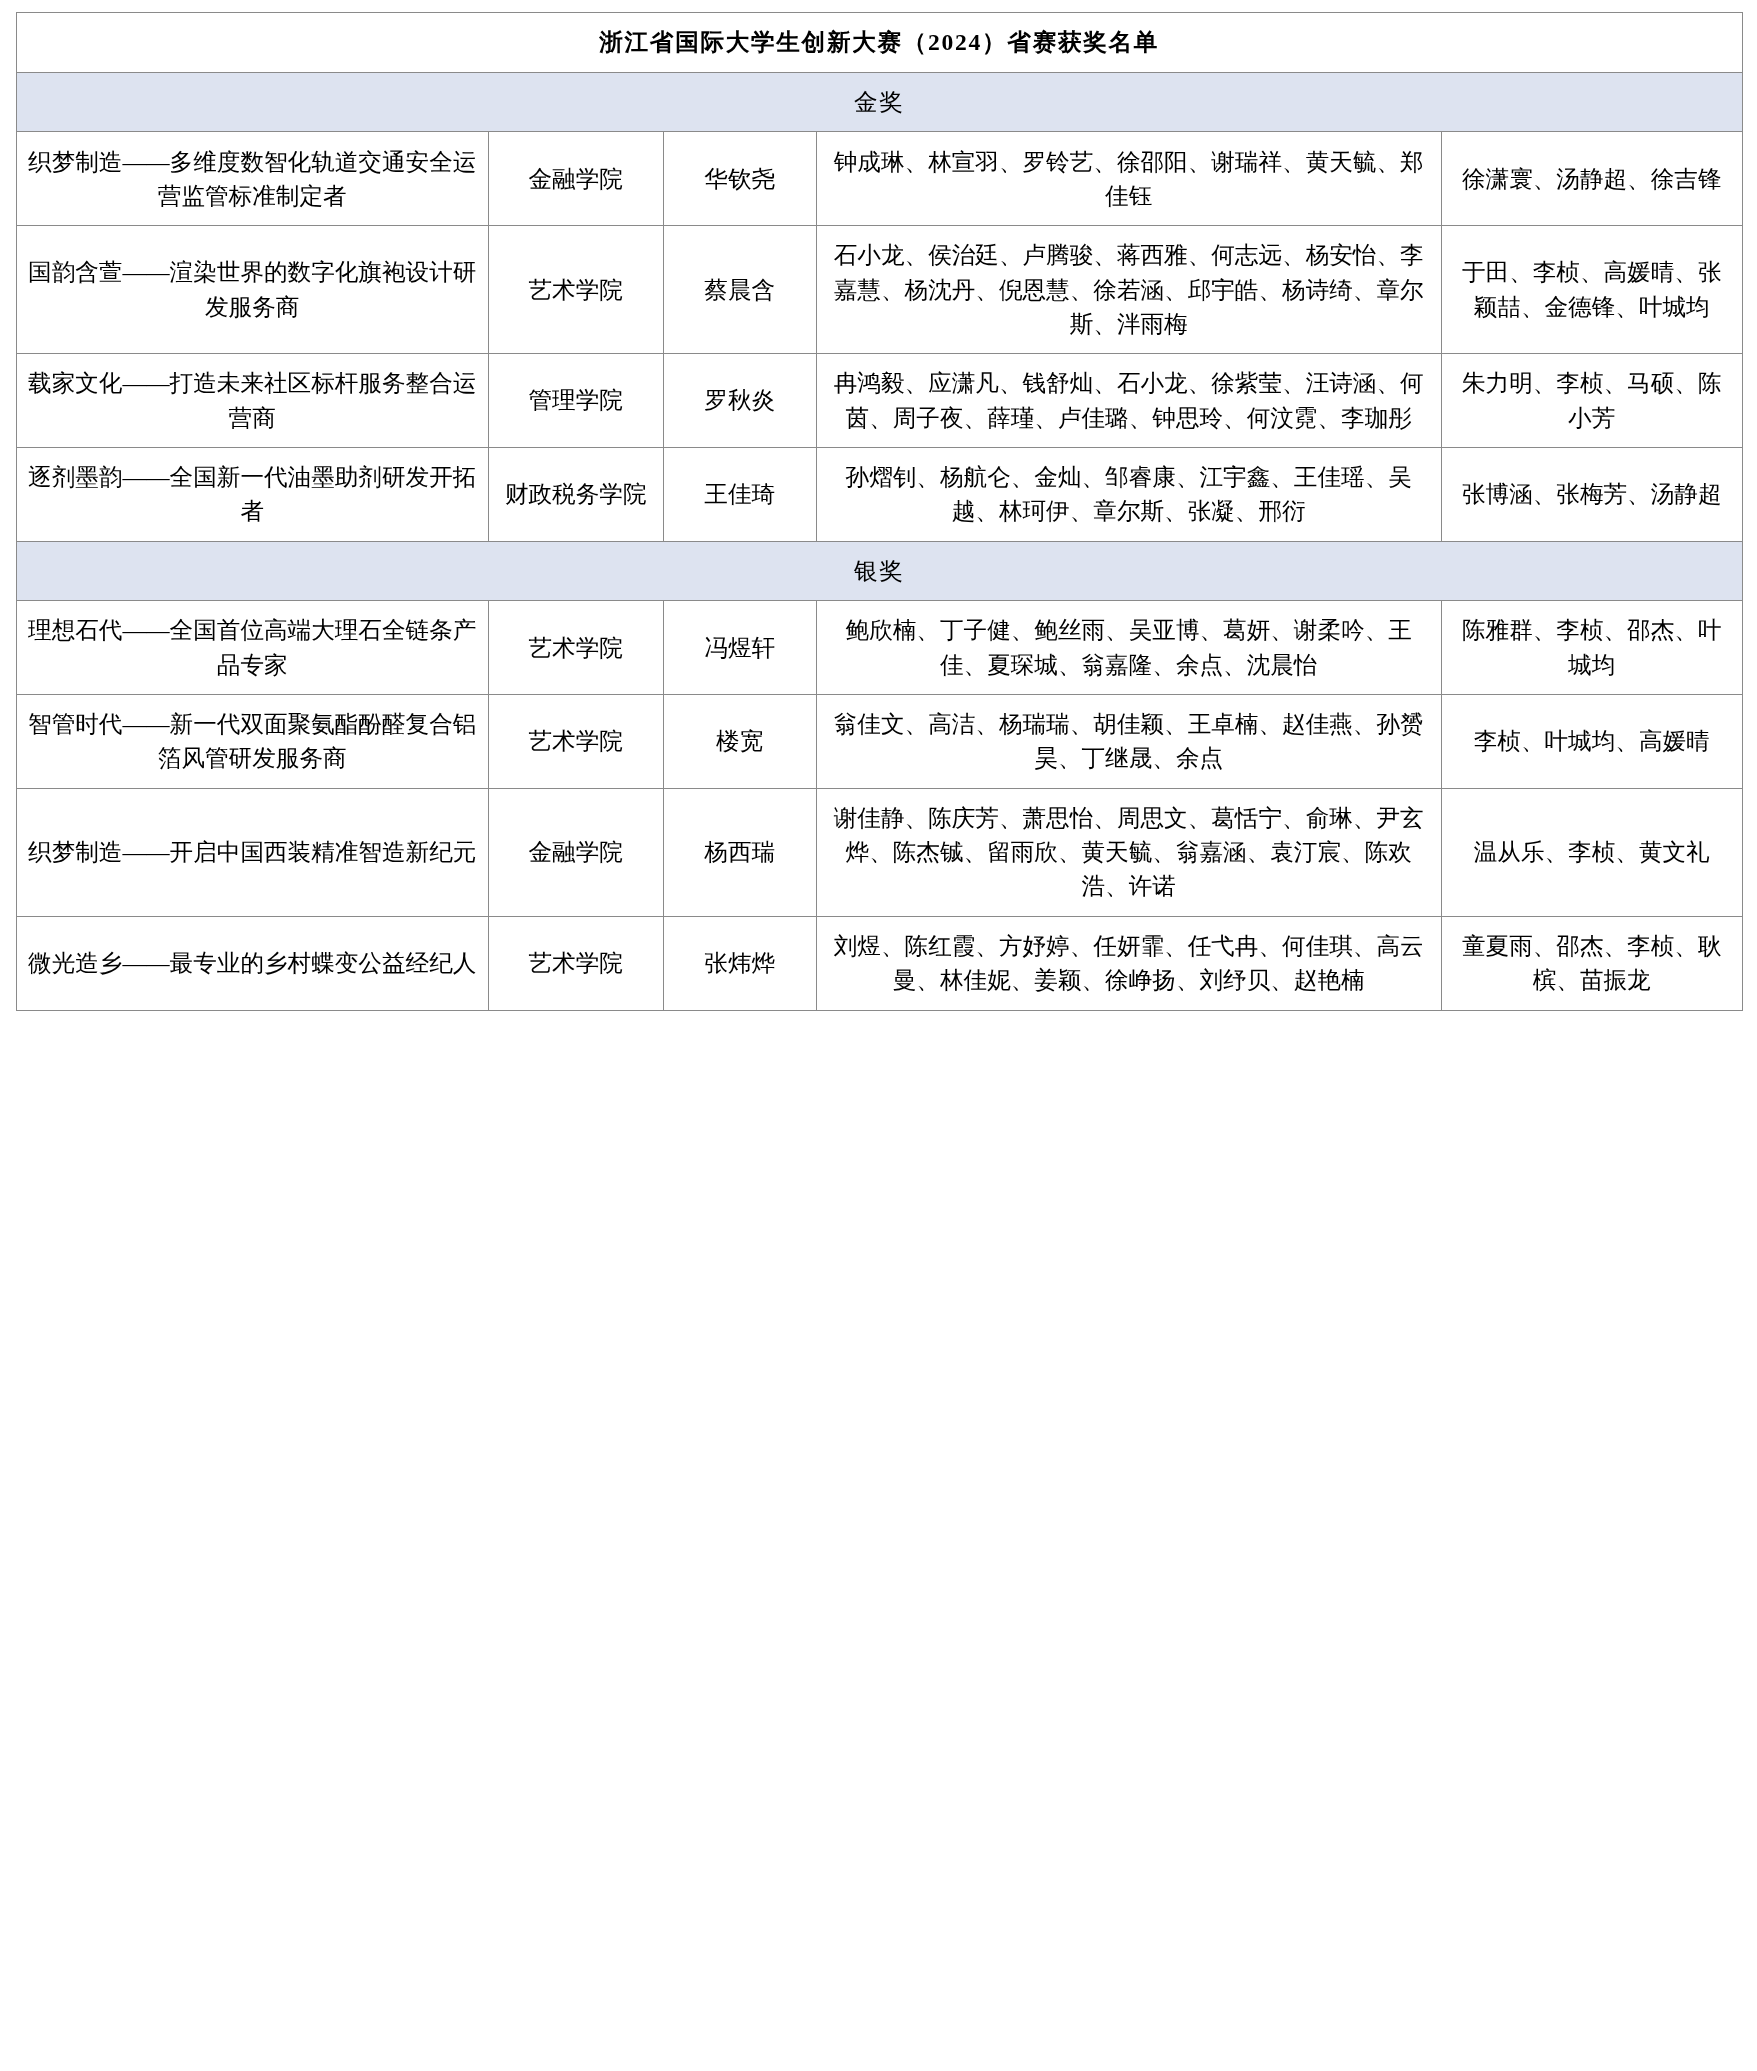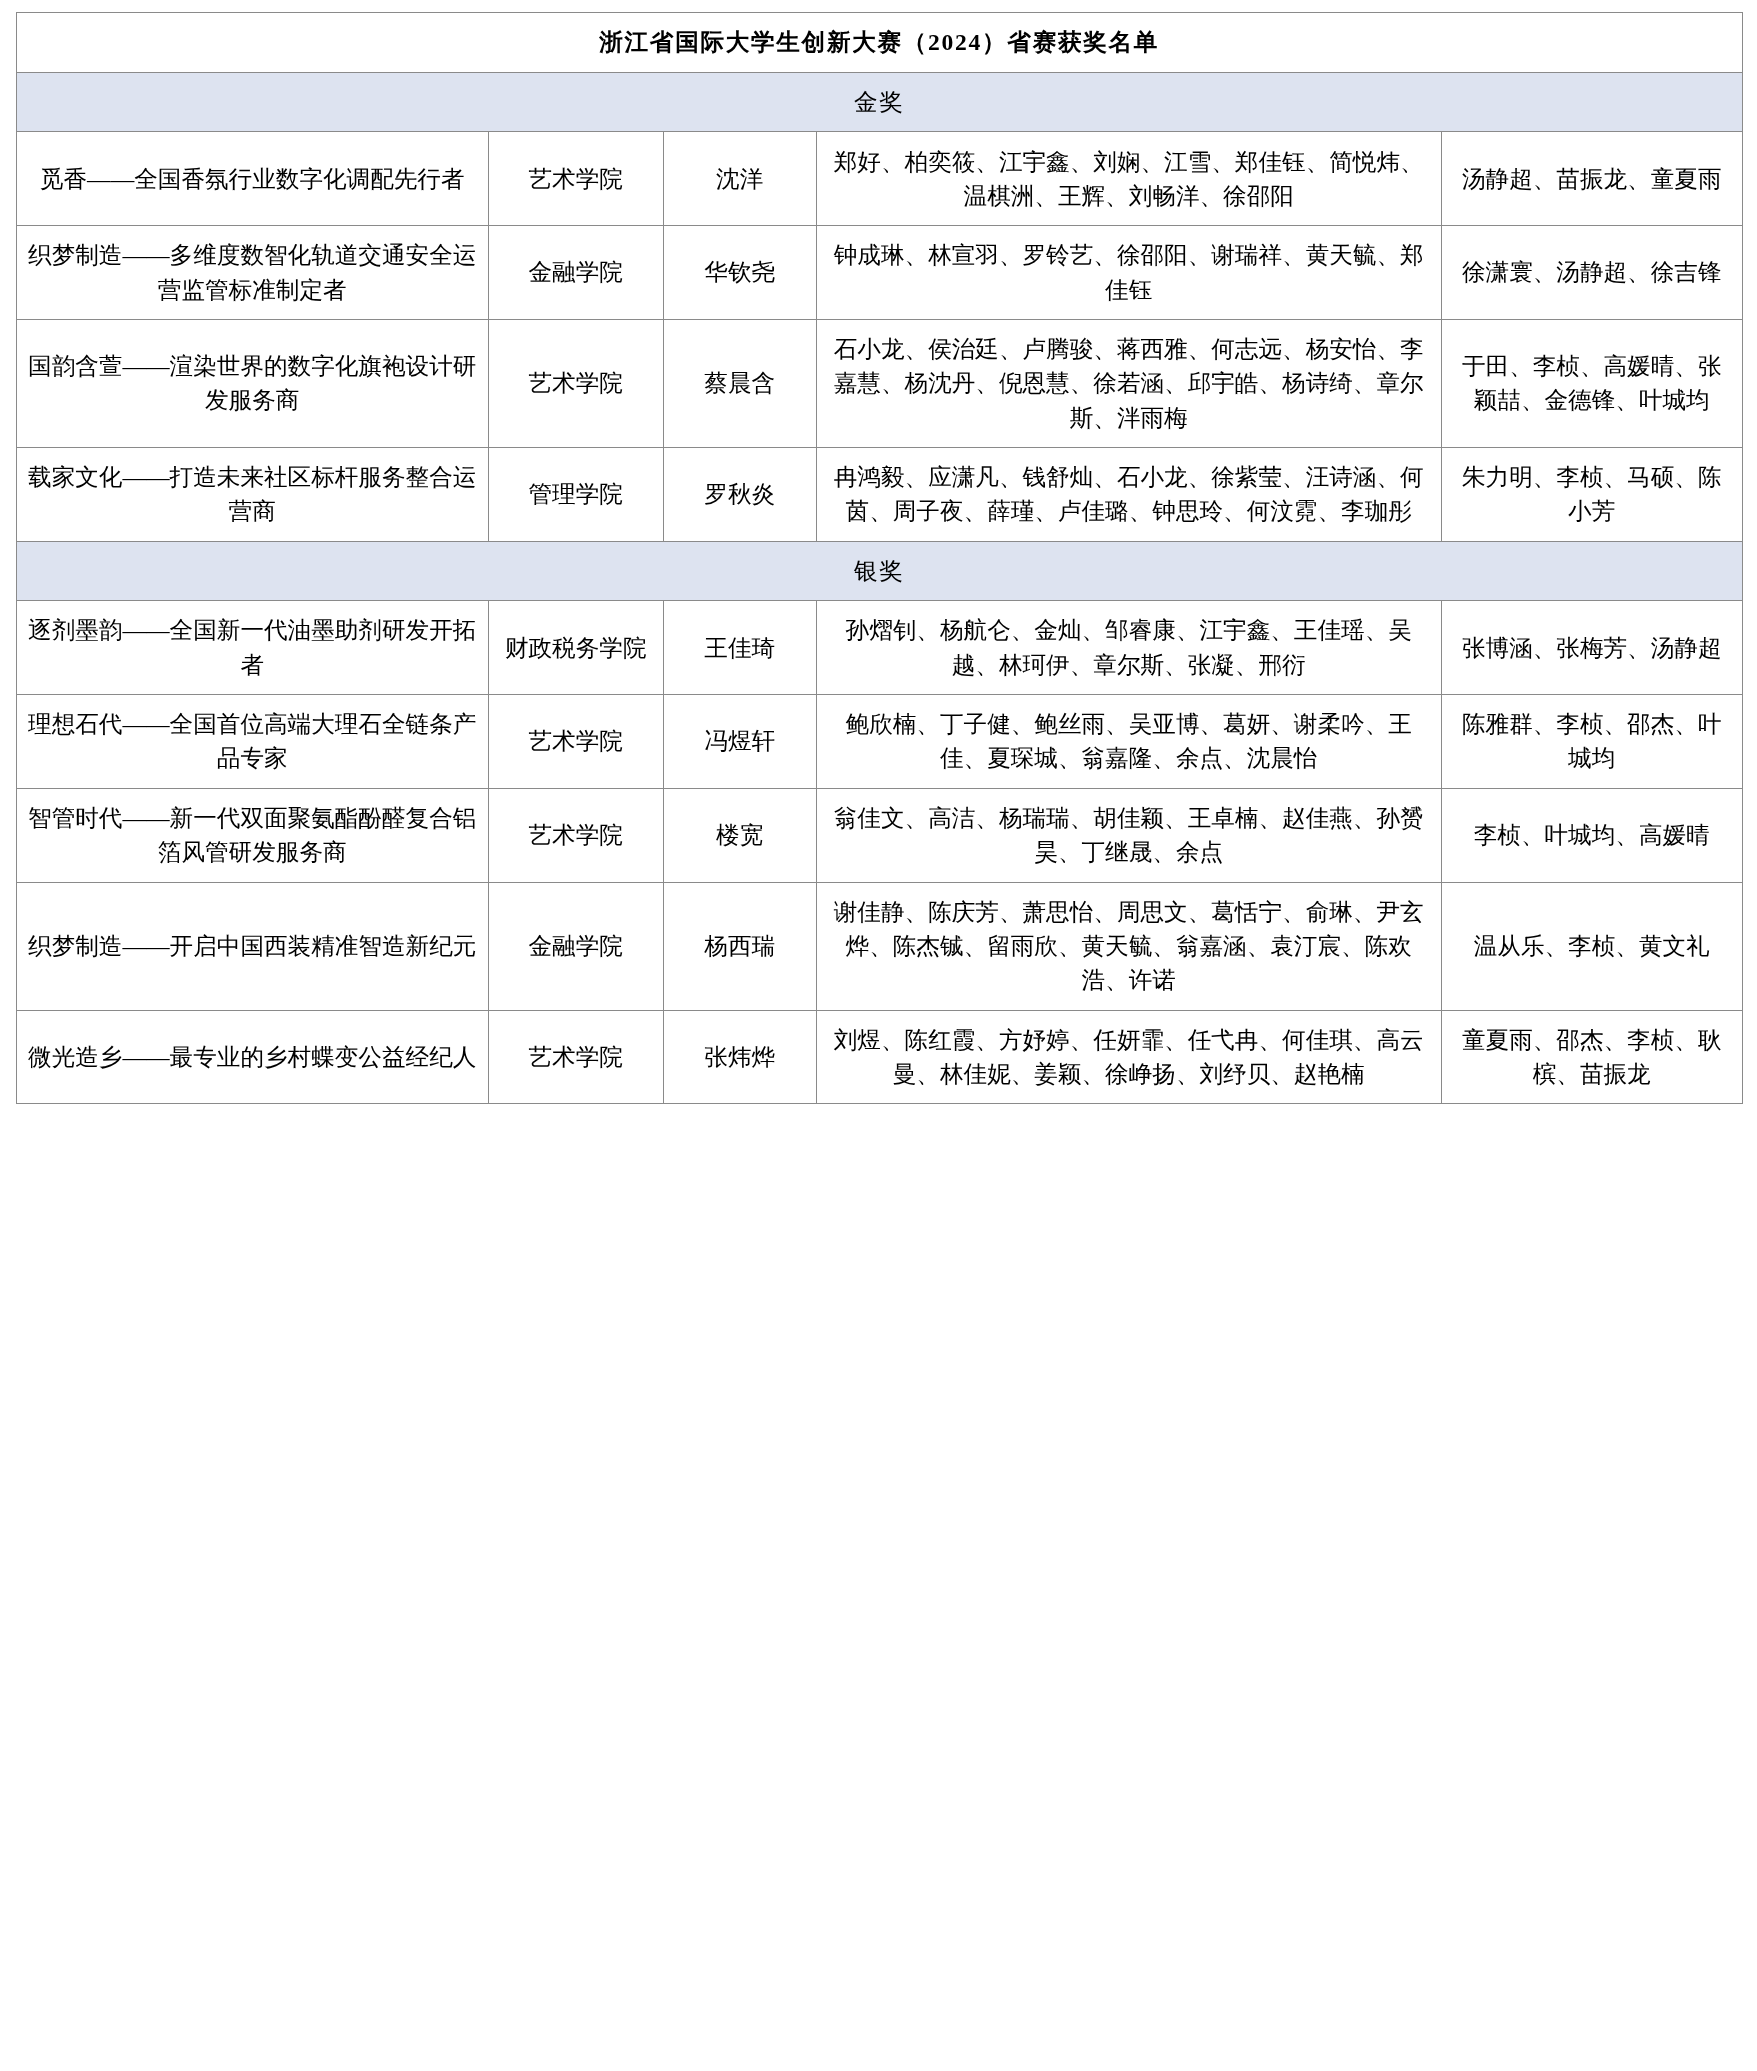--- a/index.html
+++ b/index.html
@@ -76,27 +76,20 @@
       <tr>
         <td class="title-cell" colspan="5">浙江省国际大学生创新大赛（2024）省赛获奖名单</td>
       </tr>
 
       <tr>
         <td class="section-cell" colspan="5">金奖</td>
       </tr>
 
 
       <tr>
-        <td class="col-project">觅香——全国香氛行业数字化调配先行者</td>
-        <td>艺术学院</td>
-        <td>沈洋</td>
-        <td>郑好、柏奕筱、江宇鑫、刘娴、江雪、郑佳钰、简悦炜、温棋洲、王辉、刘畅洋、徐邵阳</td>
-        <td>汤静超、苗振龙、童夏雨</td>
-      </tr>
-      <tr>
         <td class="col-project">织梦制造——多维度数智化轨道交通安全运营监管标准制定者</td>
         <td>金融学院</td>
         <td>华钦尧</td>
         <td>钟成琳、林宣羽、罗铃艺、徐邵阳、谢瑞祥、黄天毓、郑佳钰</td>
         <td>徐潇寰、汤静超、徐吉锋</td>
       </tr>
       <tr>
         <td class="col-project">国韵含萱——渲染世界的数字化旗袍设计研发服务商</td>
         <td>艺术学院</td>
         <td>蔡晨含</td>
@@ -105,29 +98,29 @@
       </tr>
       <tr>
         <td class="col-project">载家文化——打造未来社区标杆服务整合运营商</td>
         <td>管理学院</td>
         <td>罗秋炎</td>
         <td>冉鸿毅、应潇凡、钱舒灿、石小龙、徐紫莹、汪诗涵、何茵、周子夜、薛瑾、卢佳璐、钟思玲、何汶霓、李珈彤</td>
         <td>朱力明、李桢、马硕、陈小芳</td>
       </tr>
 
       <tr>
-        <td class="section-cell" colspan="5">银奖</td>
-      </tr>
-
-      <tr>
         <td class="col-project">逐剂墨韵——全国新一代油墨助剂研发开拓者</td>
         <td>财政税务学院</td>
         <td>王佳琦</td>
         <td>孙熠钊、杨航仑、金灿、邹睿康、江宇鑫、王佳瑶、吴越、林珂伊、章尔斯、张凝、邢衍</td>
         <td>张博涵、张梅芳、汤静超</td>
+      </tr>
+
+      <tr>
+        <td class="section-cell" colspan="5">银奖</td>
       </tr>
       <tr>
         <td class="col-project">理想石代——全国首位高端大理石全链条产品专家</td>
         <td>艺术学院</td>
         <td>冯煜轩</td>
         <td>鲍欣楠、丁子健、鲍丝雨、吴亚博、葛妍、谢柔吟、王佳、夏琛城、翁嘉隆、余点、沈晨怡</td>
         <td>陈雅群、李桢、邵杰、叶城均</td>
       </tr>
       <tr>
         <td class="col-project">智管时代——新一代双面聚氨酯酚醛复合铝箔风管研发服务商</td>

